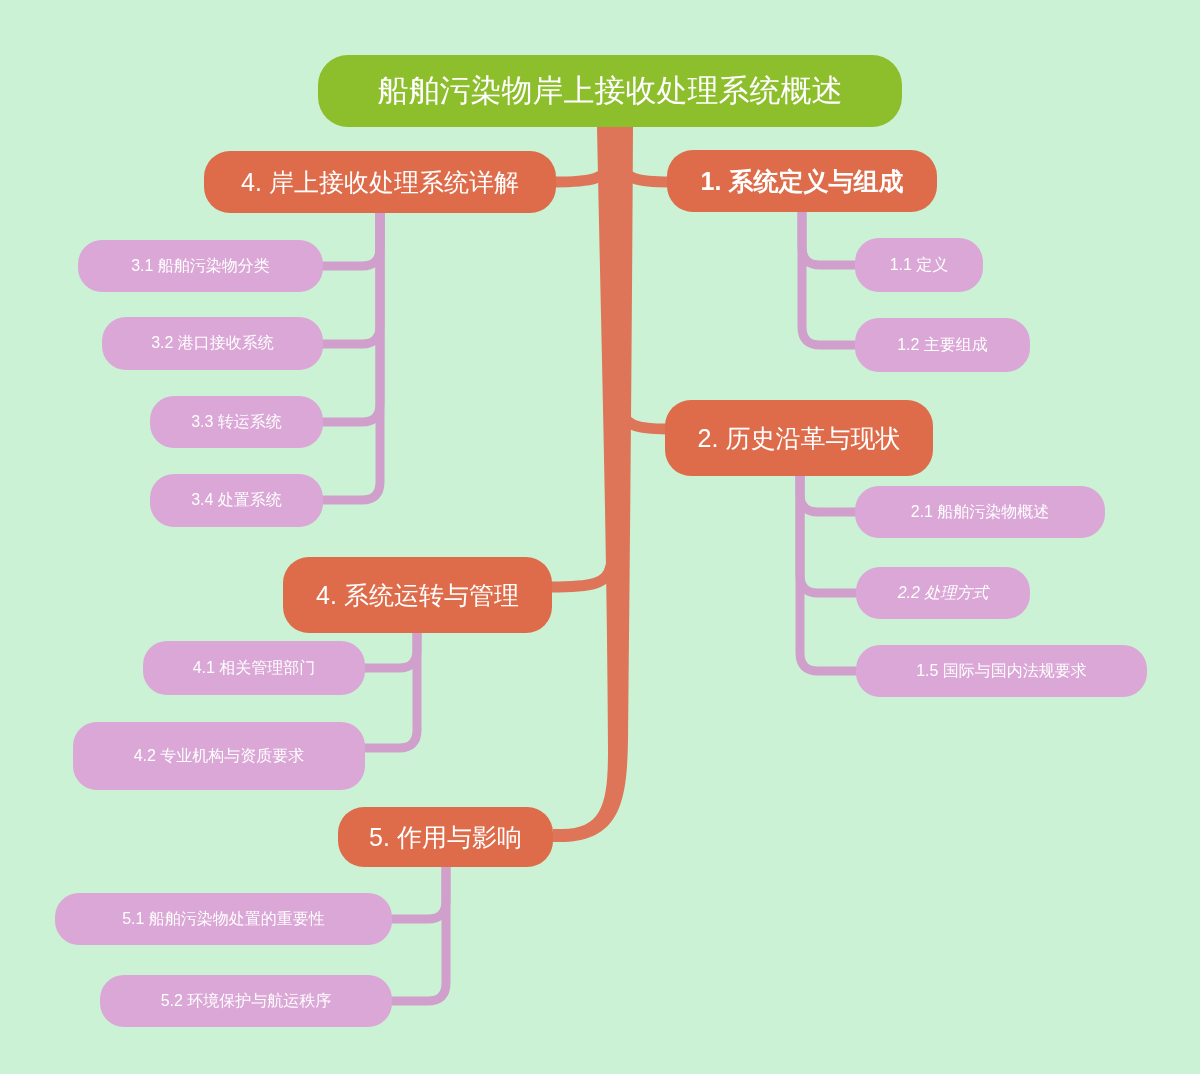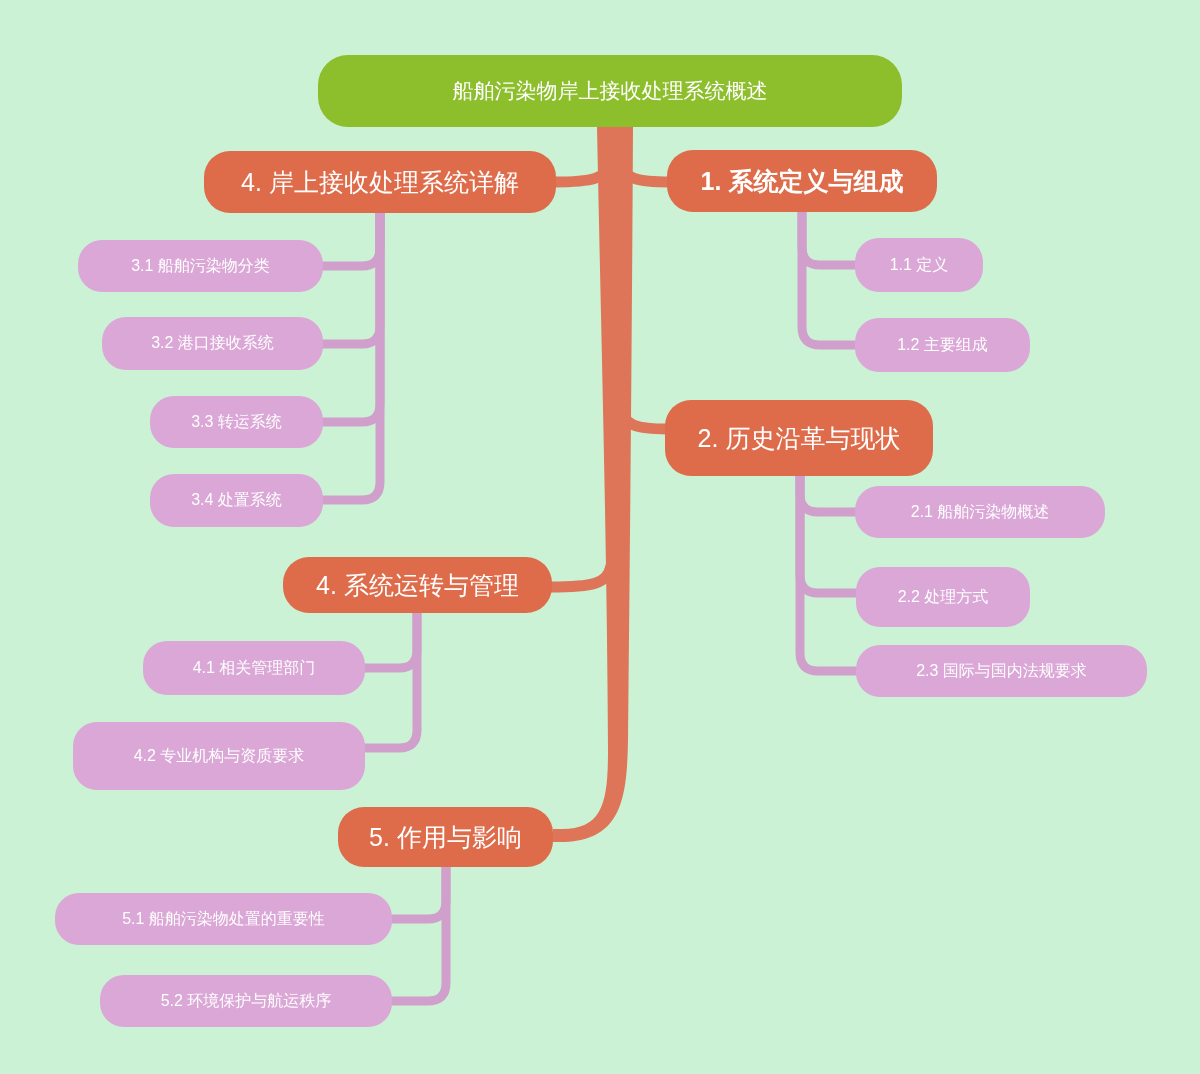--- a/index.html
+++ b/index.html
@@ -8,33 +8,33 @@
   }
   html,body{margin:0;padding:0;}
   body{font-family:"Liberation Sans",sans-serif;}
   #canvas{position:relative;width:1200px;height:1074px;background:var(--bg);overflow:hidden;}
   #connector-layer{position:absolute;left:0;top:0;width:1200px;height:1074px;}
   .trunk-fill{fill:var(--trunk);}
   .branch-link{stroke:var(--trunk);stroke-width:11;fill:none;stroke-linecap:round;}
   .child-link{stroke:var(--child-line);stroke-width:9;fill:none;stroke-linecap:round;stroke-linejoin:round;}
   .node{position:absolute;display:flex;align-items:center;justify-content:center;
         color:var(--text);white-space:nowrap;box-sizing:border-box;}
-  .root-node{background:var(--root-fill);border-radius:30px;font-size:21px;}
+  .root-node{background:var(--root-fill);border-radius:30px;font-size:31px;}
   .branch-node{background:var(--branch-fill);border-radius:26px;font-size:25px;}
   .child-node{background:var(--child-fill);border-radius:24px;font-size:16px;}
   #root{left:318px;top:55px;width:584px;height:72px;}
   #b1{left:667px;top:150px;width:270px;height:62px;font-weight:bold;}
   #b2{left:665px;top:400px;width:268px;height:76px;}
   #b3{left:204px;top:151px;width:352px;height:62px;}
-  #b4{left:283px;top:557px;width:269px;height:56px;}
+  #b4{left:283px;top:557px;width:269px;height:76px;}
   #b5{left:338px;top:807px;width:215px;height:60px;}
   #c11{left:855px;top:238px;width:128px;height:54px;}
   #c12{left:855px;top:318px;width:175px;height:54px;}
   #c21{left:855px;top:486px;width:250px;height:52px;}
-  #c22{left:856px;top:567px;width:174px;height:60px;}
+  #c22{left:856px;top:567px;width:174px;height:52px;font-style:italic;}
   #c23{left:856px;top:645px;width:291px;height:52px;}
   #c31{left:78px;top:240px;width:245px;height:52px;}
   #c32{left:102px;top:317px;width:221px;height:53px;}
   #c33{left:150px;top:396px;width:173px;height:52px;}
   #c34{left:150px;top:474px;width:173px;height:53px;text-align:right;}
   #c41{left:143px;top:641px;width:222px;height:54px;}
   #c42{left:73px;top:722px;width:292px;height:68px;}
   #c51{left:55px;top:893px;width:337px;height:52px;}
   #c52{left:100px;top:975px;width:292px;height:52px;}
 </style>
@@ -77,21 +77,21 @@
   <div id="b1" class="node branch-node">1. 系统定义与组成</div>
   <div id="b2" class="node branch-node">2. 历史沿革与现状</div>
   <div id="b3" class="node branch-node">4. 岸上接收处理系统详解</div>
   <div id="b4" class="node branch-node">4. 系统运转与管理</div>
   <div id="b5" class="node branch-node">5. 作用与影响</div>
 
   <div id="c11" class="node child-node">1.1 定义</div>
   <div id="c12" class="node child-node">1.2 主要组成</div>
   <div id="c21" class="node child-node">2.1 船舶污染物概述</div>
   <div id="c22" class="node child-node">2.2 处理方式</div>
-  <div id="c23" class="node child-node">2.3 国际与国内法规要求</div>
+  <div id="c23" class="node child-node">1.5 国际与国内法规要求</div>
   <div id="c31" class="node child-node">3.1 船舶污染物分类</div>
   <div id="c32" class="node child-node">3.2 港口接收系统</div>
   <div id="c33" class="node child-node">3.3 转运系统</div>
   <div id="c34" class="node child-node">3.4 处置系统</div>
   <div id="c41" class="node child-node">4.1 相关管理部门</div>
   <div id="c42" class="node child-node">4.2 专业机构与资质要求</div>
   <div id="c51" class="node child-node">5.1 船舶污染物处置的重要性</div>
   <div id="c52" class="node child-node">5.2 环境保护与航运秩序</div>
 
 </div>

